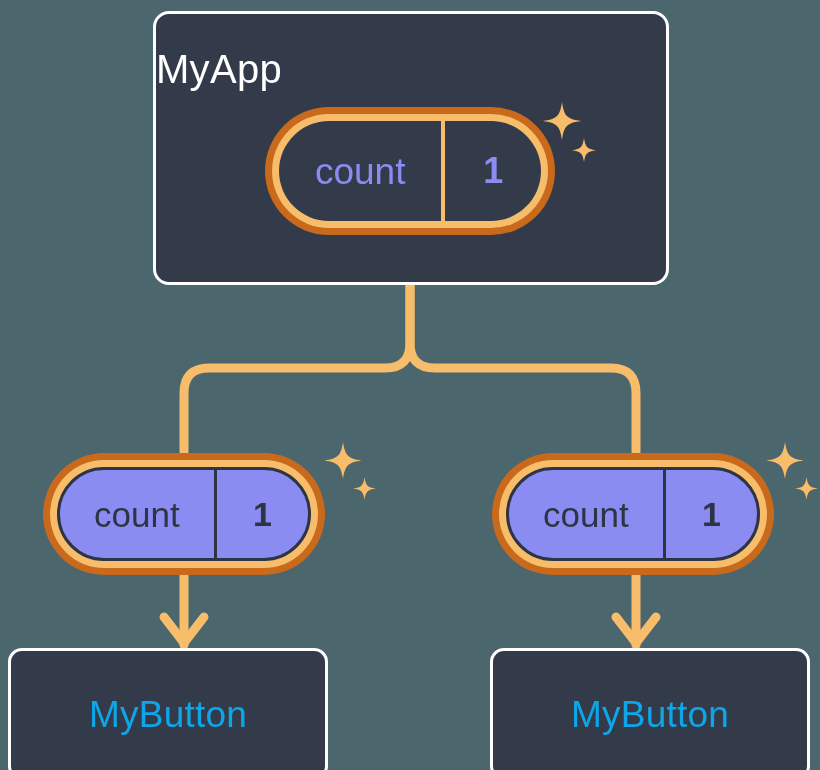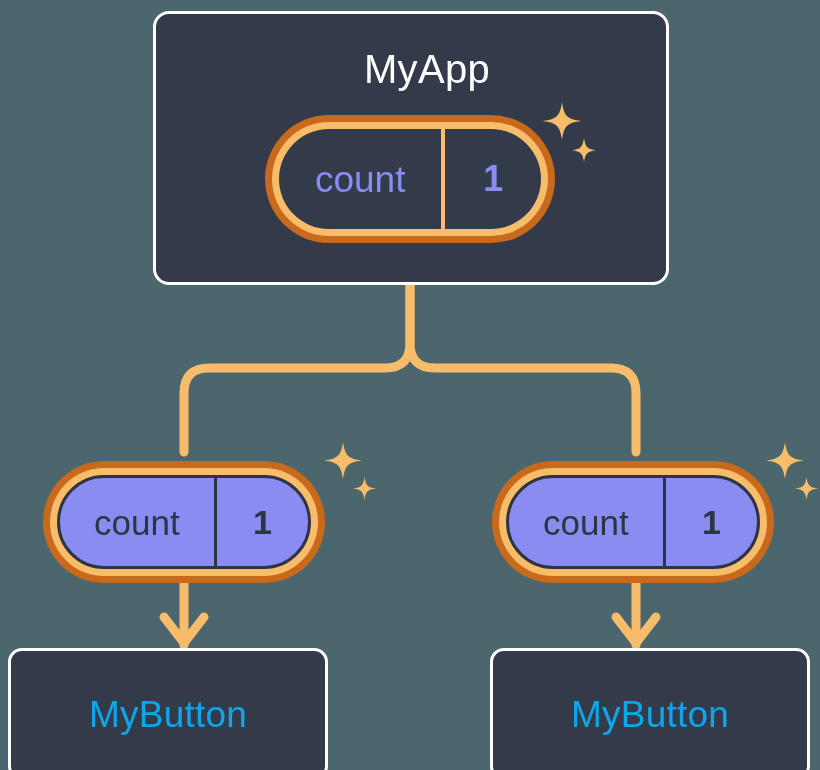--- a/index.html
+++ b/index.html
@@ -48,27 +48,25 @@
     top: 11px;
     width: 516px;
     height: 274px;
   }
 
   .card-title {
     position: absolute;
     left: 0;
     right: 0;
     top: 35px;
-    text-align: center;
     color: #ffffff;
     font-size: 40px;
     font-weight: 400;
     letter-spacing: 0.3px;
     line-height: 1;
-    margin-left: 32px;
   }
 
   
   .leaf-box {
     position: absolute;
     z-index: 2;
     box-sizing: border-box;
     background: #333b4b;
     border: 3px solid #ffffff;
     border-radius: 14px;
@@ -88,21 +86,20 @@
   }
 
   
   .pill {
     position: absolute;
     z-index: 3;
     box-sizing: border-box;
     border-radius: 999px;
     display: flex;
     align-items: center;
-    margin-top: 8px;
   }
 
   
   .pill-outer {
     box-sizing: border-box;
     width: 100%;
     height: 100%;
     border-radius: 999px;
     background: #c8691b;
     padding: 7px;

